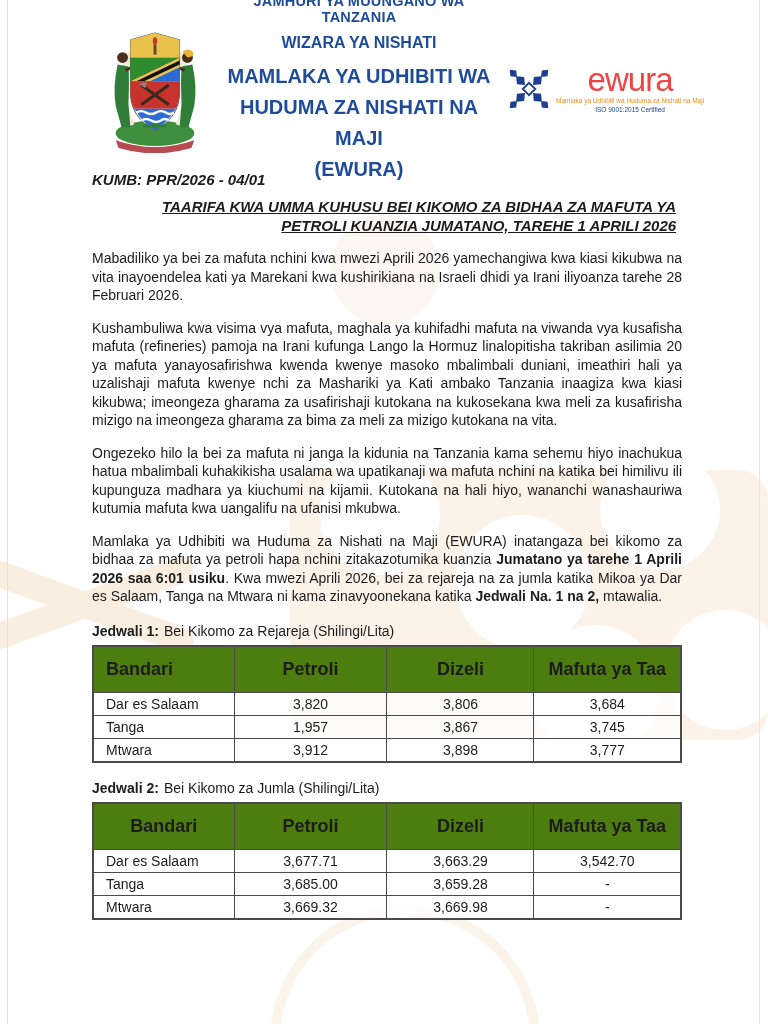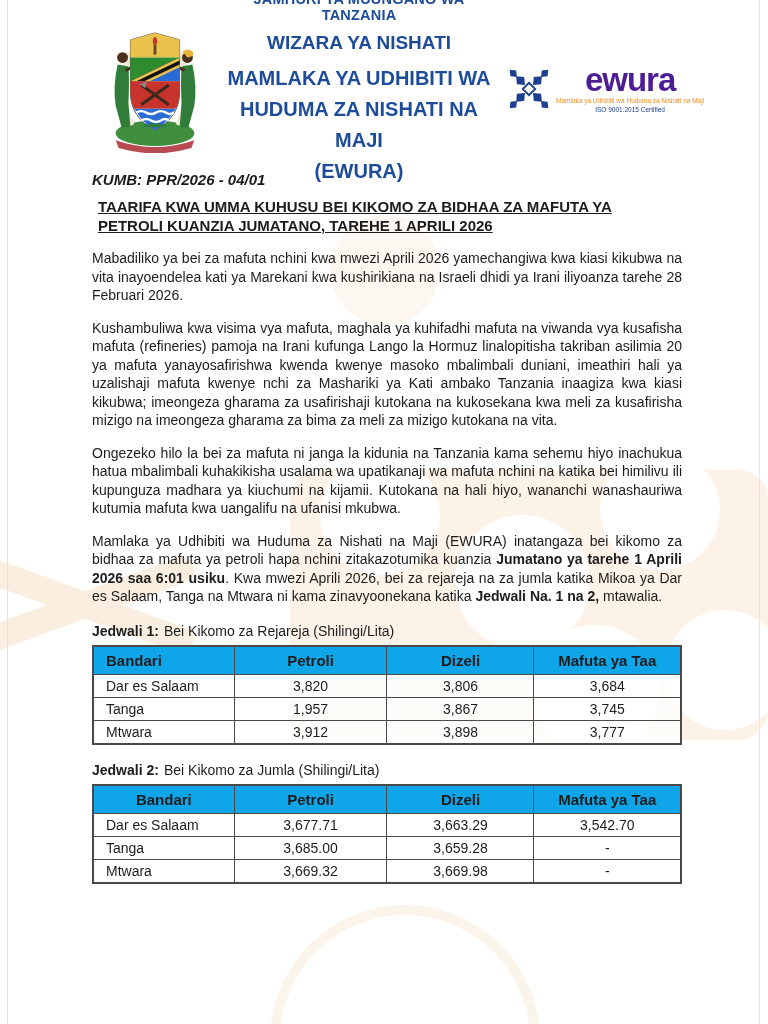--- a/index.html
+++ b/index.html
@@ -34,43 +34,43 @@
   .wm-arc { position:absolute; left:270px; top:905px; width:250px; height:250px;
             border:10px solid #f6e3cd; border-radius:50%; opacity:.4; }
 
   .content { position:absolute; left:92px; top:20px; width:590px; z-index:1; }
 
   
   .letterhead { display:flex; align-items:center; height:138px; }
   .crest { width:118px; height:128px; flex:none; margin-left:4px; }
   .head-text { flex:1; text-align:center; color:#1e4c9a; font-weight:bold; padding:0 4px; }
   .head-republic { font-size:14.5px; letter-spacing:.2px; margin-bottom:9px; }
-  .head-ministry { font-size:19px; margin-bottom:9px; }
+  .head-ministry { font-size:16px; margin-bottom:9px; }
   .head-authority { font-size:20px; line-height:1.55; }
   .ewura-logo { width:178px; flex:none; display:flex; align-items:center; }
   .ewura-star { width:50px; height:50px; flex:none; }
   .ewura-textcol { display:flex; flex-direction:column; align-items:center; margin-left:2px; }
-  .ewura-word { color:#4c1d95; font-weight:bold; font-size:33px; line-height:30px; letter-spacing:-1px;text-align:center; }
+  .ewura-word { color:#ef4444; font-weight:normal; font-size:33px; line-height:30px; letter-spacing:-1px;text-align:center; }
   .ewura-tag { color:#f28c1e; font-size:6.5px; margin-top:2px; white-space:nowrap; }
   .ewura-cert { color:#1d3f8f; font-size:6.5px; margin-top:2px; }
 
   
   .ref-line { font-weight:bold; font-style:italic; font-size:15px; margin-top:13px; }
-  .doc-title { text-align:left; font-weight:bold; font-size:15px; line-height:19px;
-               text-decoration:underline; margin:9px auto 0 auto; width:98%; }
+  .doc-title { text-align:right; font-weight:bold; font-size:15px; line-height:19px;
+               text-decoration:underline; margin:9px auto 0 auto; width:98%;font-style:italic; }
   .para { text-align:justify; font-size:14px; line-height:18.5px; margin:14px 0 0 0; }
   .b { font-weight:bold; }
 
   
   .tbl-caption { font-size:14px; margin:17px 0 6px 0; }
   .tbl-caption .cap-label { font-weight:bold; margin-right:5px; }
   table.price { border-collapse:collapse; width:100%; border:2px solid #4a4a4a;
                 font-size:14px; background:rgba(255,255,255,.75); }
   table.price th, table.price td { border:1px solid #4a4a4a; }
-  table.price th { background:#0ea5e9; font-weight:bold; font-size:15px; padding:5px 12px; text-align:center; }
+  table.price th { background:#4d7c0f; font-weight:bold; font-size:18px; padding:12px 12px; text-align:center; }
   table.price td { padding:3px 12px; text-align:center; }
   table.price td.c0 { text-align:left; }
   table.t1 th.h0 { text-align:left; }
   col.w0 { width:24%; } col.w1 { width:26%; } col.w2 { width:25%; } col.w3 { width:25%; }
 </style>
 </head>
 <body>
 
 <div class="page">
 

